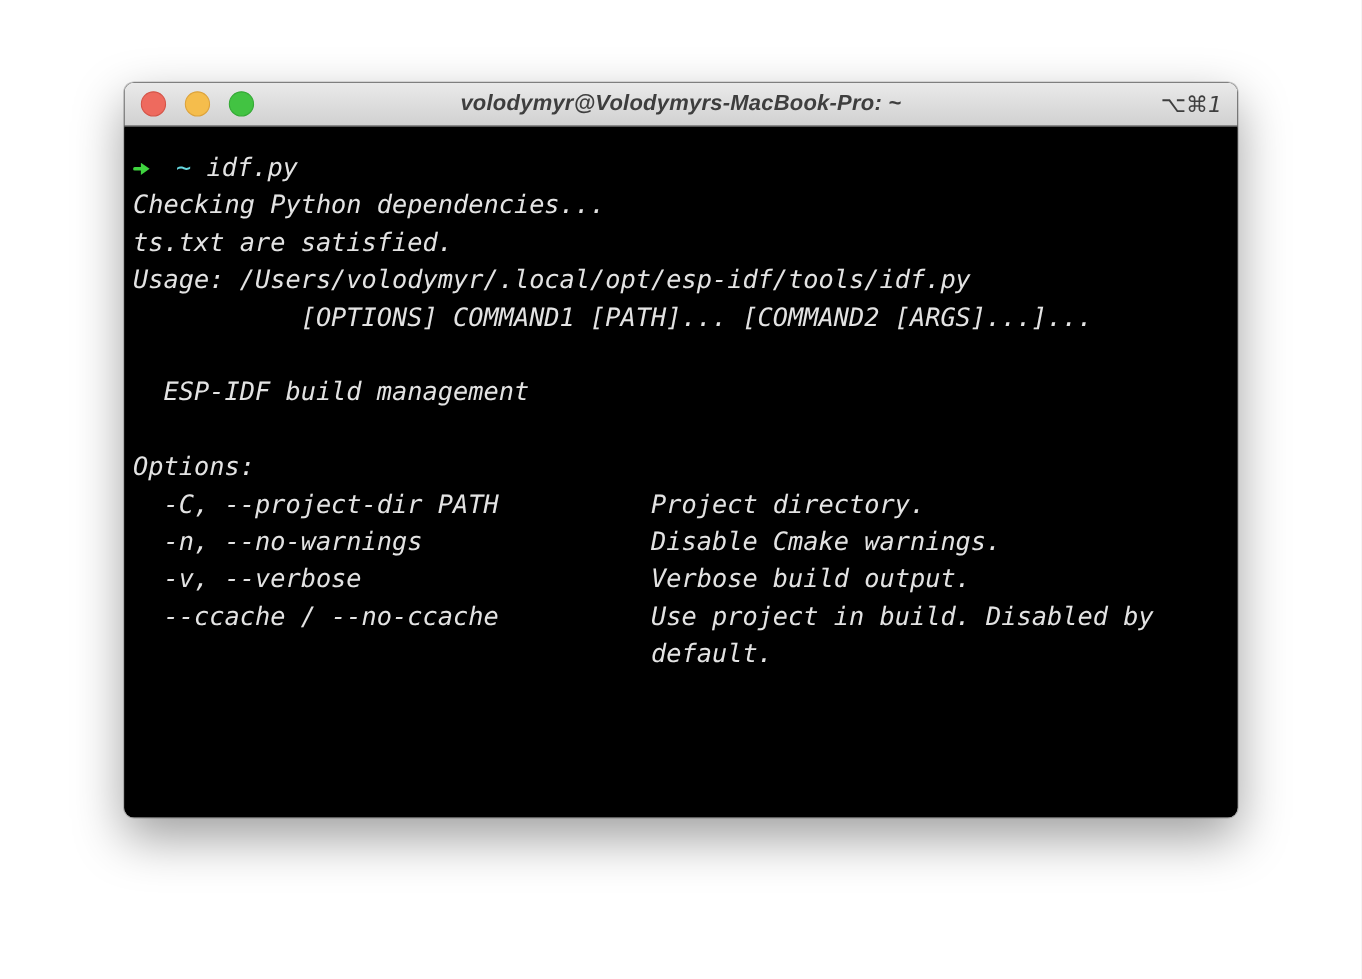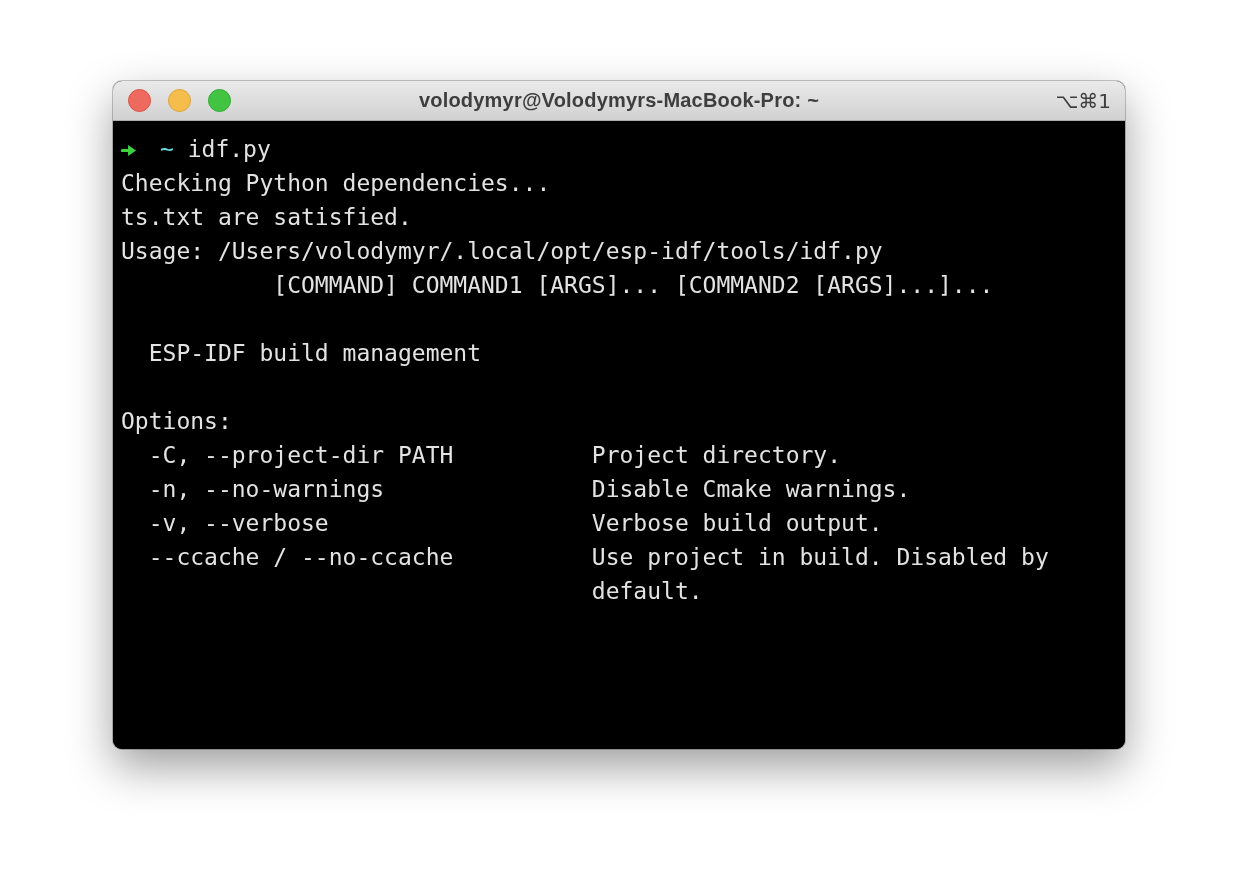--- a/index.html
+++ b/index.html
@@ -1,22 +1,23 @@
 <!DOCTYPE html>
 <html><head>
 <meta charset="utf-8">
 <style>
   * { margin:0; padding:0; box-sizing:border-box; }
   html,body { width:1238px; height:890px; background:#ffffff; overflow:hidden;
               font-family:"Liberation Sans", sans-serif; }
 
   .window {
-    position:absolute; left:113px; top:81px; width:1012px; height:668px;
+    position:absolute; left:113px; top:75px; width:1012px; height:668px;
     border-radius:9px; overflow:hidden; background:#000;
     box-shadow: 0 0 0 1px rgba(0,0,0,0.22), 0 18px 45px rgba(0,0,0,0.38);
+    font-style: italic;
   }
 
   .titlebar {
     position:relative; height:40px;
     background:linear-gradient(#eaeaea, #d1d1d1);
     border-bottom:1px solid #ababab;
     display:flex; align-items:center;
   }
   .lights { display:flex; gap:17px; margin-left:15px; z-index:2; }
   .dot { width:23px; height:23px; border-radius:50%; cursor:default; }
@@ -25,21 +26,21 @@
     font-size:20px; font-weight:600; color:#3e3e3e; letter-spacing:0.2px;
   }
   .titlebar-shortcut {
     position:absolute; right:14px; top:0; line-height:40px;
     font-size:20px; color:#3e3e3e;
     font-family:"DejaVu Sans","Liberation Sans",sans-serif;
   }
 
   .terminal {
     position:absolute; top:41px; left:0; right:0; bottom:0;
-    padding:10px 4px 0 8px;
+    padding:20px 4px 0 8px;
     font-family:"DejaVu Sans Mono", monospace;
     font-size:23px; line-height:34px;
   }
   .term-line { white-space:pre; min-height:34px; }
   .prompt-arrow { vertical-align:-2px; margin-right:22px; }
 </style>
 </head>
 <body>
 
 <div class="window">
@@ -56,21 +57,21 @@
 
   <div class="terminal" style="background: rgb(0, 0, 0); color: rgb(227, 227, 227);">
     <div class="term-line"><svg class="prompt-arrow" width="17" height="17" viewBox="0 0 18 18">
           <path class="arrow-stem" d="M1.6 9 H8.5" stroke-width="3.4" stroke-linecap="round" fill="none" stroke="#3fd43f"></path>
           <path class="arrow-head" d="M7.5 3.2 L15.9 9 L7.5 14.8 Z" fill="#3fd43f"></path>
         </svg><span style="color: rgb(102, 217, 224);">~</span><span> idf.py</span></div>
     <div>
         <div class="term-line">Checking Python dependencies...</div>
         <div class="term-line">ts.txt are satisfied.</div>
         <div class="term-line">Usage: /Users/volodymyr/.local/opt/esp-idf/tools/idf.py</div>
-        <div class="term-line">           [COMMAND] COMMAND1 [ARGS]... [COMMAND2 [ARGS]...]...</div>
+        <div class="term-line">           [OPTIONS] COMMAND1 [PATH]... [COMMAND2 [ARGS]...]...</div>
         <div class="term-line"></div>
         <div class="term-line">  ESP-IDF build management</div>
         <div class="term-line"></div>
         <div class="term-line">Options:</div>
         <div class="term-line">  -C, --project-dir PATH          Project directory.</div>
         <div class="term-line">  -n, --no-warnings               Disable Cmake warnings.</div>
         <div class="term-line">  -v, --verbose                   Verbose build output.</div>
         <div class="term-line">  --ccache / --no-ccache          Use project in build. Disabled by</div>
         <div class="term-line">                                  default.</div>
         <div class="term-line"></div>

